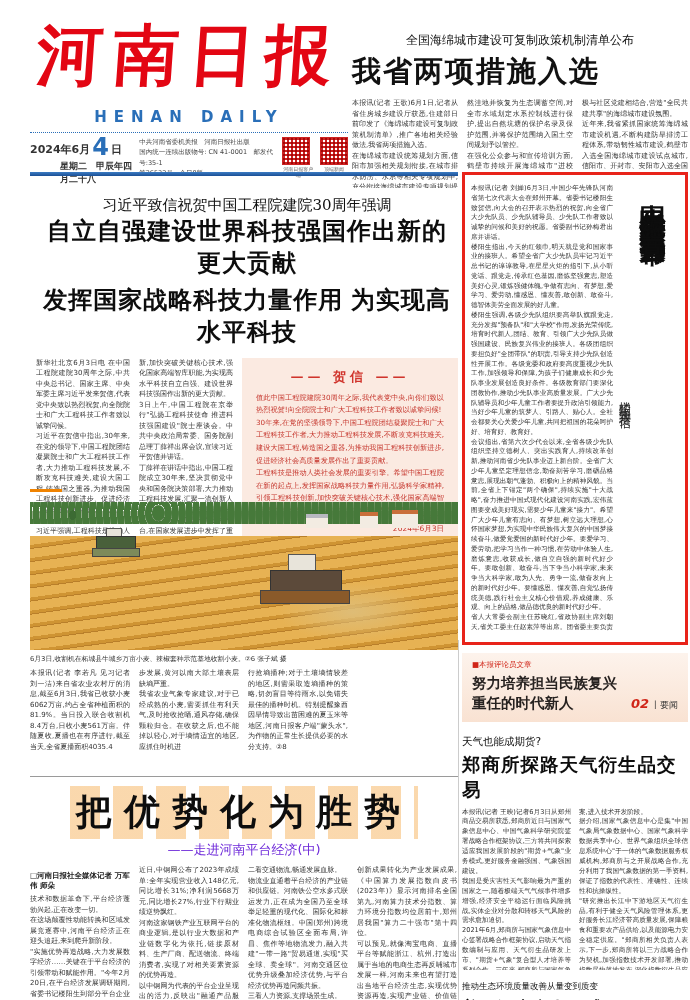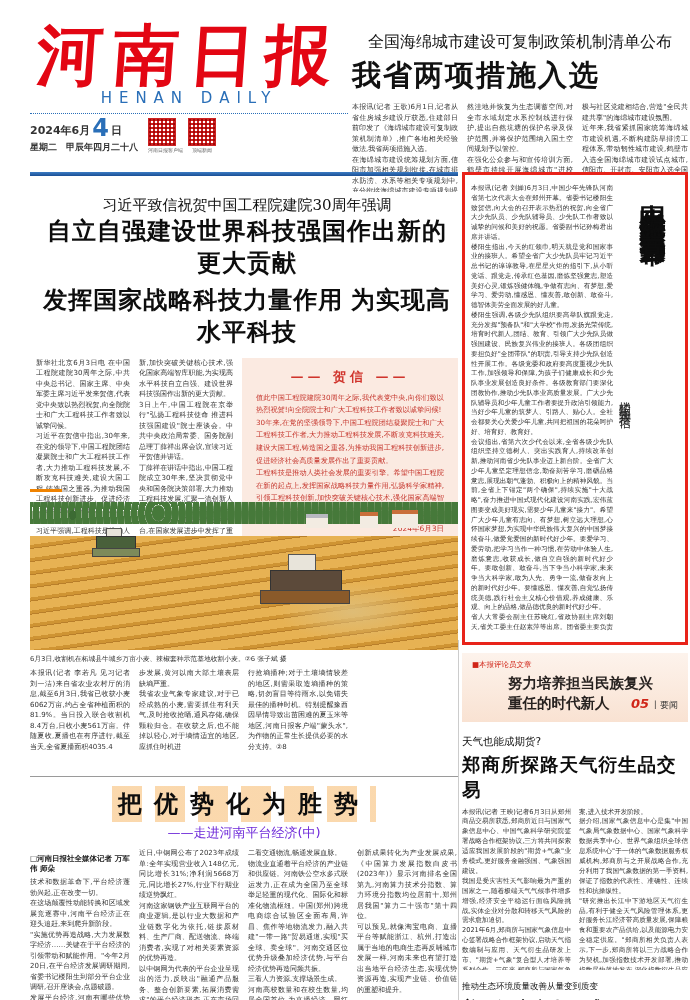--- a/index.html
+++ b/index.html
@@ -4,36 +4,36 @@
 <style>
   html,body{margin:0;padding:0;background:#fff;}
   body{width:690px;height:1000px;position:relative;overflow:hidden;
        font-family:"DejaVu Sans","Liberation Sans",sans-serif;color:#222;}
   .abs{position:absolute;}
   .jcol{font-size:7px;line-height:1.5;text-align:justify;white-space:pre-line;overflow:hidden;color:#333;}
   
   #masthead-title{font-family:"DejaVu Serif","Liberation Serif",serif;
     font-size:66px;font-weight:900;color:#e30613;letter-spacing:10px;
     transform:skewX(-4deg);line-height:1;}
-  #masthead-sub{color:#2a6fb8;font-size:15px;letter-spacing:7px;font-weight:normal;text-align:center;margin-top:1px;}
+  #masthead-sub{color:#2a6fb8;font-size:15px;letter-spacing:7px;font-weight:bold;text-align:center;margin-top:20px;}
   .inforow{border-top:1px dotted #2a6fb8;display:flex;align-items:flex-start;padding-top:4px;}
   .dateblk{width:112px;color:#333;}
   .dateline1{font-size:11px;font-weight:bold;display:flex;align-items:flex-end;gap:2px;}
   .bigday{font-size:24px;line-height:.85;color:#2a6fb8;font-weight:bold;}
-  .dateline2{font-size:9px;font-weight:bold;margin-top:3px;}
+  .dateline2{font-size:9px;font-weight:bold;margin-top:3px;margin-left:30px;}
   .pubblk{width:140px;font-size:6.5px;line-height:1.6;color:#444;}
   .qrwrap{display:flex;gap:5px;margin-left:6px;}
   .qr{width:26px;height:26px;background:
       repeating-linear-gradient(0deg,#c22 0 2px,#fff 2px 4px),
       repeating-linear-gradient(90deg,#c22 0 2px,#fff 2px 4px);
       background-blend-mode:multiply;border:1px solid #c22;}
   .qrlabel{font-size:5px;color:#666;text-align:center;margin-top:1px;}
   .bluebar{background:linear-gradient(#3b7cc4,#1b4f94);height:4px;}
   
-  .kicker{font-size:16px;text-align:center;color:#111;font-family:"DejaVu Serif",serif;}
+  .kicker{font-size:12px;text-align:center;color:#111;font-family:"DejaVu Serif",serif;}
   #tr-headline{font-size:29px;font-weight:900;text-align:left;letter-spacing:2px;
      font-family:Liberation Sans, sans-serif;color:#111;margin:3px 0 6px;}
   .colrow{display:flex;gap:9px;}
   
   #lead-kicker{font-size:15px;text-align:center;color:#111;font-family:"DejaVu Serif",serif;}
   .lead-h{font-size:24px;font-weight:900;text-align:center;color:#0d0d0d;
      letter-spacing:1px;line-height:1.35;font-family:"Liberation Sans",sans-serif;}
   .letterbox{background:#fbeae1;padding:10px 14px;overflow:hidden;}
   .letter-title{color:#d0342c;font-size:13px;font-weight:bold;text-align:center;
      font-family:"DejaVu Serif",serif;letter-spacing:4px;margin-bottom:6px;}
@@ -55,37 +55,37 @@
   .harv .cab{position:absolute;background:#e8e4da;border:1px solid #555;}
   .harv .body{position:absolute;background:#49603a;border:1px solid #333;}
   .harv .header{position:absolute;background:#7d8a5a;border:1px solid #444;}
   .dust{position:absolute;background:radial-gradient(closest-side,rgba(222,189,120,.95),rgba(222,189,120,0));}
   #wheat-title{position:absolute;top:12px;left:36px;font-size:25px;font-weight:900;
      color:#101010;font-family:"DejaVu Serif",serif;letter-spacing:5px;text-shadow:0 0 4px rgba(255,255,255,.8);}
   #wheat-dash{position:absolute;top:27px;left:0;width:32px;height:3px;background:#f08300;}
   .capline{font-size:6.8px;color:#333;margin-top:4px;}
   .secdivider{border-top:1px solid #9a9a9a;margin-top:6px;}
   
-  #pf-headline{font-size:24px;font-weight:900;text-align:right;color:#0d0d0d;
+  #pf-headline{font-size:36px;font-weight:900;text-align:right;color:#0d0d0d;
      font-family:"DejaVu Serif","Liberation Serif",serif;letter-spacing:12px;
      background:repeating-linear-gradient(90deg,rgba(246,178,92,.5) 0 30px,transparent 30px 43px);
      display:inline-block;padding:2px 6px;}
   #pf-sub{font-size:13px;text-align:center;color:#6d28d9;margin-top:2px;}
   .byline{font-size:7.5px;font-weight:bold;color:#222;margin:6px 0 3px;}
   
   #rail{position:absolute;left:462px;top:172px;width:226px;}
   #redbox{border:3px solid #e8231a;height:449px;padding:9px 6px;display:flex;gap:3px;overflow:hidden;background:#fff;}
   #pioneer-body{width:142px;font-size:6.6px;line-height:1.48;text-align:justify;white-space:pre-line;overflow:hidden;color:#333;}
   .vtext{writing-mode:vertical-rl;}
   #pioneer-sub{font-size:12px;color:#222;padding-top:208px;font-family:"DejaVu Serif",serif;letter-spacing:3px;}
   #pioneer-h{font-size:26px;font-weight:900;color:#0d0d0d;letter-spacing:2px;
      font-family:"DejaVu Serif","Liberation Serif",serif;height:100%;}
   #commentary{margin-top:8px;background:linear-gradient(#fdf3ec,#f9e2d2);padding:7px 10px 8px;position:relative;}
   #commentary .tag{color:#d02518;font-size:7.5px;margin-bottom:3px;}
-  #commentary .h{font-size:14.5px;font-weight:800;color:#272220;line-height:1.4;width:150px;margin-left:36px;}
+  #commentary .h{font-size:14.5px;font-weight:800;color:#272220;line-height:1.4;width:150px;}
   .badge{position:absolute;right:10px;bottom:10px;font-size:9px;color:#333;}
   .badge b{color:#d02518;font-size:13px;font-style:italic;margin-right:2px;}
   #weather{margin-top:13px;}
   #weather .k{font-size:10.5px;color:#111;}
   #weather .h{font-size:18.5px;font-weight:900;color:#0d0d0d;font-family:"DejaVu Serif",serif;letter-spacing:1px;margin:3px 0 6px;}
   #beauty{margin-top:11px;}
   #beauty .k{font-size:8.5px;color:#111;}
   .beauty-hrow{display:flex;align-items:baseline;justify-content:space-between;margin:3px 0 5px;}
   #beauty .h{font-size:17.5px;font-weight:900;color:#0d0d0d;font-family:"DejaVu Serif",serif;}
   .vrule{position:absolute;left:458px;top:640px;bottom:0;width:1px;background:#ccc;}
@@ -97,20 +97,25 @@
   <div id="masthead-title" style="text-align:center;">河南日报</div>
   <div id="masthead-sub">HENAN DAILY</div>
   <div class="inforow" style="margin-top:6px;">
     <div class="dateblk">
       <div class="dateline1">
         <span>2024年6月</span>
         <span class="bigday">4</span>
         <span>日</span>
       </div>
       <div class="dateline2">星期二　甲辰年四月二十八</div>
+    </div>
+    <div class="pubblk">
+      <div>中共河南省委机关报　河南日报社出版</div>
+      <div>国内统一连续出版物号: CN 41-0001　邮发代号:35-1</div>
+      <div>第26532号　今日8版</div>
     </div>
     <div class="qrwrap">
       <div>
         <div class="qr"></div>
         <div class="qrlabel">河南日报客户端</div>
       </div>
       <div>
         <div class="qr"></div>
         <div class="qrlabel">顶端新闻</div>
       </div>
@@ -229,21 +234,21 @@
 会议指出,省第六次少代会以来,全省各级少先队组织坚持立德树人、突出实践育人,持续改革创新,推动河南省少先队事业迈上新台阶。全省广大少年儿童坚定理想信念,勤奋刻苦学习,磨砺品格意志,展现出朝气蓬勃、积极向上的精神风貌。当前,全省上下锚定"两个确保",持续实施"十大战略",奋力推进中国式现代化建设河南实践,宏伟蓝图要变成美好现实,需要少年儿童来"接力"。希望广大少年儿童有志向、有梦想,树立远大理想,心怀国家梦想,为实现中华民族伟大复兴的中国梦接续奋斗,做爱党爱国的新时代好少年。要爱学习、爱劳动,把学习当作一种习惯,在劳动中体验人生,磨炼意志,收获成长,做自立自强的新时代好少年。要敢创新、敢奋斗,当下争当小科学家,未来争当大科学家,敢为人先、勇争一流,做奋发向上的新时代好少年。要懂感恩、懂友善,自觉弘扬传统美德,践行社会主义核心价值观,养成健康、乐观、向上的品格,做品德优良的新时代好少年。
 省人大常委会副主任苏晓红,省政协副主席刘朝天,省关工委主任赵素萍等出席。团省委主要负责同志作工作报告。②7</div>
     <div id="pioneer-sub" class="vtext">楼阳生致贺信</div>
     <div id="pioneer-h" class="vtext">中国少年先锋队河南省第七次代表大会开幕</div>
   </div>
 
   <div id="commentary">
     <div class="tag">■本报评论员文章</div>
     <div class="h">努力培养担当民族复兴重任的时代新人</div>
     <div class="badge">
-      <b>05</b>丨<span>要闻</span>
+      <b>02</b>丨<span>要闻</span>
     </div>
   </div>
 
   <div id="weather">
     <div class="k">天气也能成期货?</div>
     <div class="h">郑商所探路天气衍生品交易</div>
     <div class="colrow" style="gap:8px;height:162px;overflow:hidden;">
       <div class="jcol" style="width:109px;font-size:6.6px;">本报讯(记者 王映)记者6月3日从郑州商品交易所获悉,郑商所近日与国家气象信息中心、中国气象科学研究院签署战略合作框架协议,三方将共同探索适应我国发展阶段的"期货+气象"业务模式,更好服务金融强国、气象强国建设。
 我国是受灾害性天气影响最为严重的国家之一,随着极端天气气候事件增多增强,经济安全平稳运行面临风险挑战,实体企业对分散和转移天气风险的需求愈加迫切。
 2021年6月,郑商所与国家气象信息中心签署战略合作框架协议,启动天气指数编制与应用、天气衍生品研发上市、"期货+气象"复合型人才培养等系列合作。三年来,郑商所与国家气象信息中心发挥各自优势,扎实开展长江中下游气温指数研究工作,目前已形成编制方</div>

